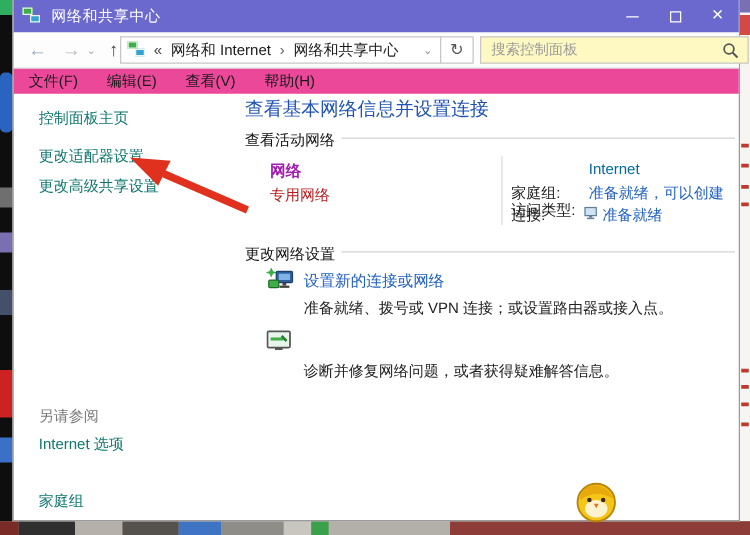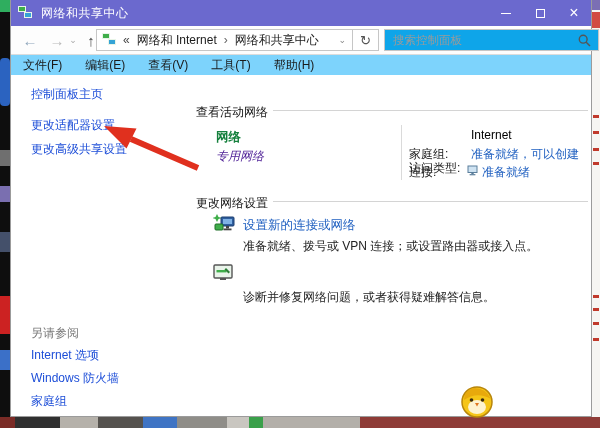--- a/index.html
+++ b/index.html
@@ -42,45 +42,45 @@
   .arr-up { left:68px; width:24px; color:#4a4a4a; }
   .crumb-field { position:absolute; left:85px; top:3px; width:257px; height:22px; background:#fff; border:1px solid #c6c6c6;
                  display:flex; align-items:center; font-size:12px; color:#1a1a1a; }
   .crumb-field .net-glyph { position:relative; width:15px; height:14px; margin-left:5px; flex:0 0 auto; }
   .crumb-guillemet { margin-left:6px; color:#444; }
   .crumb-item { margin-left:7px; white-space:nowrap; }
   .crumb-sep { margin-left:7px; color:#666; font-size:12px; }
   .crumb-chevron { margin-left:auto; margin-right:6px; color:#888; font-size:9px; }
   .refresh-box { position:absolute; left:341px; top:3px; width:27px; height:22px; border:1px solid #c6c6c6; background:#fff;
                  display:flex; align-items:center; justify-content:center; color:#555; font-size:13px; }
-  .search-box { position:absolute; left:373px; top:3px; width:215px; height:22px; border:1px solid #c6c6c6; background:#0ea5e9; }
+  .search-box { position:absolute; left:373px; top:3px; width:215px; height:22px; border:1px solid #c6c6c6; background:#fef9c3; }
   .search-box input { position:absolute; left:0; top:0; width:100%; height:100%; border:none; outline:none;
                       font-family:inherit; font-size:11.5px; color:#333; padding:0 24px 0 8px; background:transparent; }
   .search-box input::placeholder { color:#9a9a9a; }
   .search-ico { position:absolute; right:7px; top:4px; width:13px; height:13px; }
 
   
-  .menubar { position:absolute; left:0; top:55px; width:100%; height:20px; background:#7dd3fc;
+  .menubar { position:absolute; left:0; top:55px; width:100%; height:20px; background:#ec4899;
              display:flex; align-items:center; font-size:12px; color:#1a1a1a; }
   .menu-item { padding:0 12px 0 11px; }
   .menu-item:first-child { padding-left:12px; }
 
   
-  .side-link { position:absolute; left:20px; font-size:12px; color:#1d4ed8; white-space:nowrap; cursor:pointer; }
+  .side-link { position:absolute; left:20px; font-size:12px; color:#0f766e; white-space:nowrap; cursor:pointer; }
   .side-head { position:absolute; left:20px; font-size:12px; color:#7a7a7a; white-space:nowrap; }
 
   
   .page-title { position:absolute; left:185px; top:78px; font-size:15px; color:#2153b4; white-space:nowrap; }
   .section { position:absolute; font-size:12px; color:#111; white-space:nowrap; }
   .rule { position:absolute; height:1px; background:#d4d4d4; }
-  .net-name { position:absolute; left:205px; top:129px; font-size:12.5px; font-weight:bold; color:#15803d; }
-  .net-type { position:absolute; left:205px; top:148px; font-size:12px; color:#4c1d95;font-style:italic; }
+  .net-name { position:absolute; left:205px; top:129px; font-size:12.5px; font-weight:bold; color:#a21caf; }
+  .net-type { position:absolute; left:205px; top:148px; font-size:12px; color:#b91c1c; }
   .vdiv { position:absolute; left:390px; top:125px; width:1px; height:55px; background:#dadada; }
   .detail-label { position:absolute; left:398px; font-size:12px; color:#222; }
-  .detail-value { position:absolute; left:460px; font-size:12px; color:#000000; white-space:nowrap; }
+  .detail-value { position:absolute; left:460px; font-size:12px; color:#0369a1; white-space:nowrap; }
   .detail-value.link { color:#2161c1; cursor:pointer;text-align:center; }
   .conn-ico { position:absolute; left:456px; top:165px; width:11px; height:11px; }
 
   .task-title { position:absolute; left:232px; font-size:12.5px; color:#2161c1; white-space:nowrap; cursor:pointer; }
   .task-desc { position:absolute; left:232px; font-size:12px; color:#222; white-space:nowrap; }
   .task-ico { position:absolute; left:202px; width:24px; height:20px; }
 
   
   .arrow-svg { position:absolute; left:0; top:0; width:600px; height:428px; pointer-events:none; }
 
@@ -176,32 +176,31 @@
           <circle cx="5.2" cy="5.2" r="3.9" fill="none" stroke="#555" stroke-width="1.4"></circle>
           <line x1="8.2" y1="8.2" x2="12" y2="12" stroke="#555" stroke-width="1.5"></line>
         </svg>
       </div>
     </div>
 
     <div class="menubar">
       <span class="menu-item">文件(F)</span>
       <span class="menu-item">编辑(E)</span>
       <span class="menu-item">查看(V)</span>
-      <span class="menu-item">工具(T)</span>
       <span class="menu-item">帮助(H)</span>
     </div>
 
     <span class="side-link" style="top:86px;">控制面板主页</span>
     <span class="side-link" style="top:117px;">更改适配器设置</span>
     <span class="side-link" style="top:141px;">更改高级共享设置</span>
     <span class="side-head" style="top:325px;">另请参阅</span>
     <span class="side-link" style="top:347px;text-align:center;">Internet 选项</span>
-    <span class="side-link" style="top:370px;">Windows 防火墙</span>
     <span class="side-link" style="top:393px;">家庭组</span>
 
+    <div class="page-title">查看基本网络信息并设置连接</div>
 
     <div class="section" style="left:185px;top:104px;">查看活动网络</div>
     <div class="rule" style="left:262px;top:110px;width:315px;"></div>
 
     <div class="net-name">网络</div>
     <div class="net-type">专用网络</div>
     <div class="vdiv"></div>
 
     <span class="detail-label" style="top:128px;margin-top:32px;">访问类型:</span>
     <span class="detail-value" style="top:128px;">Internet</span>

